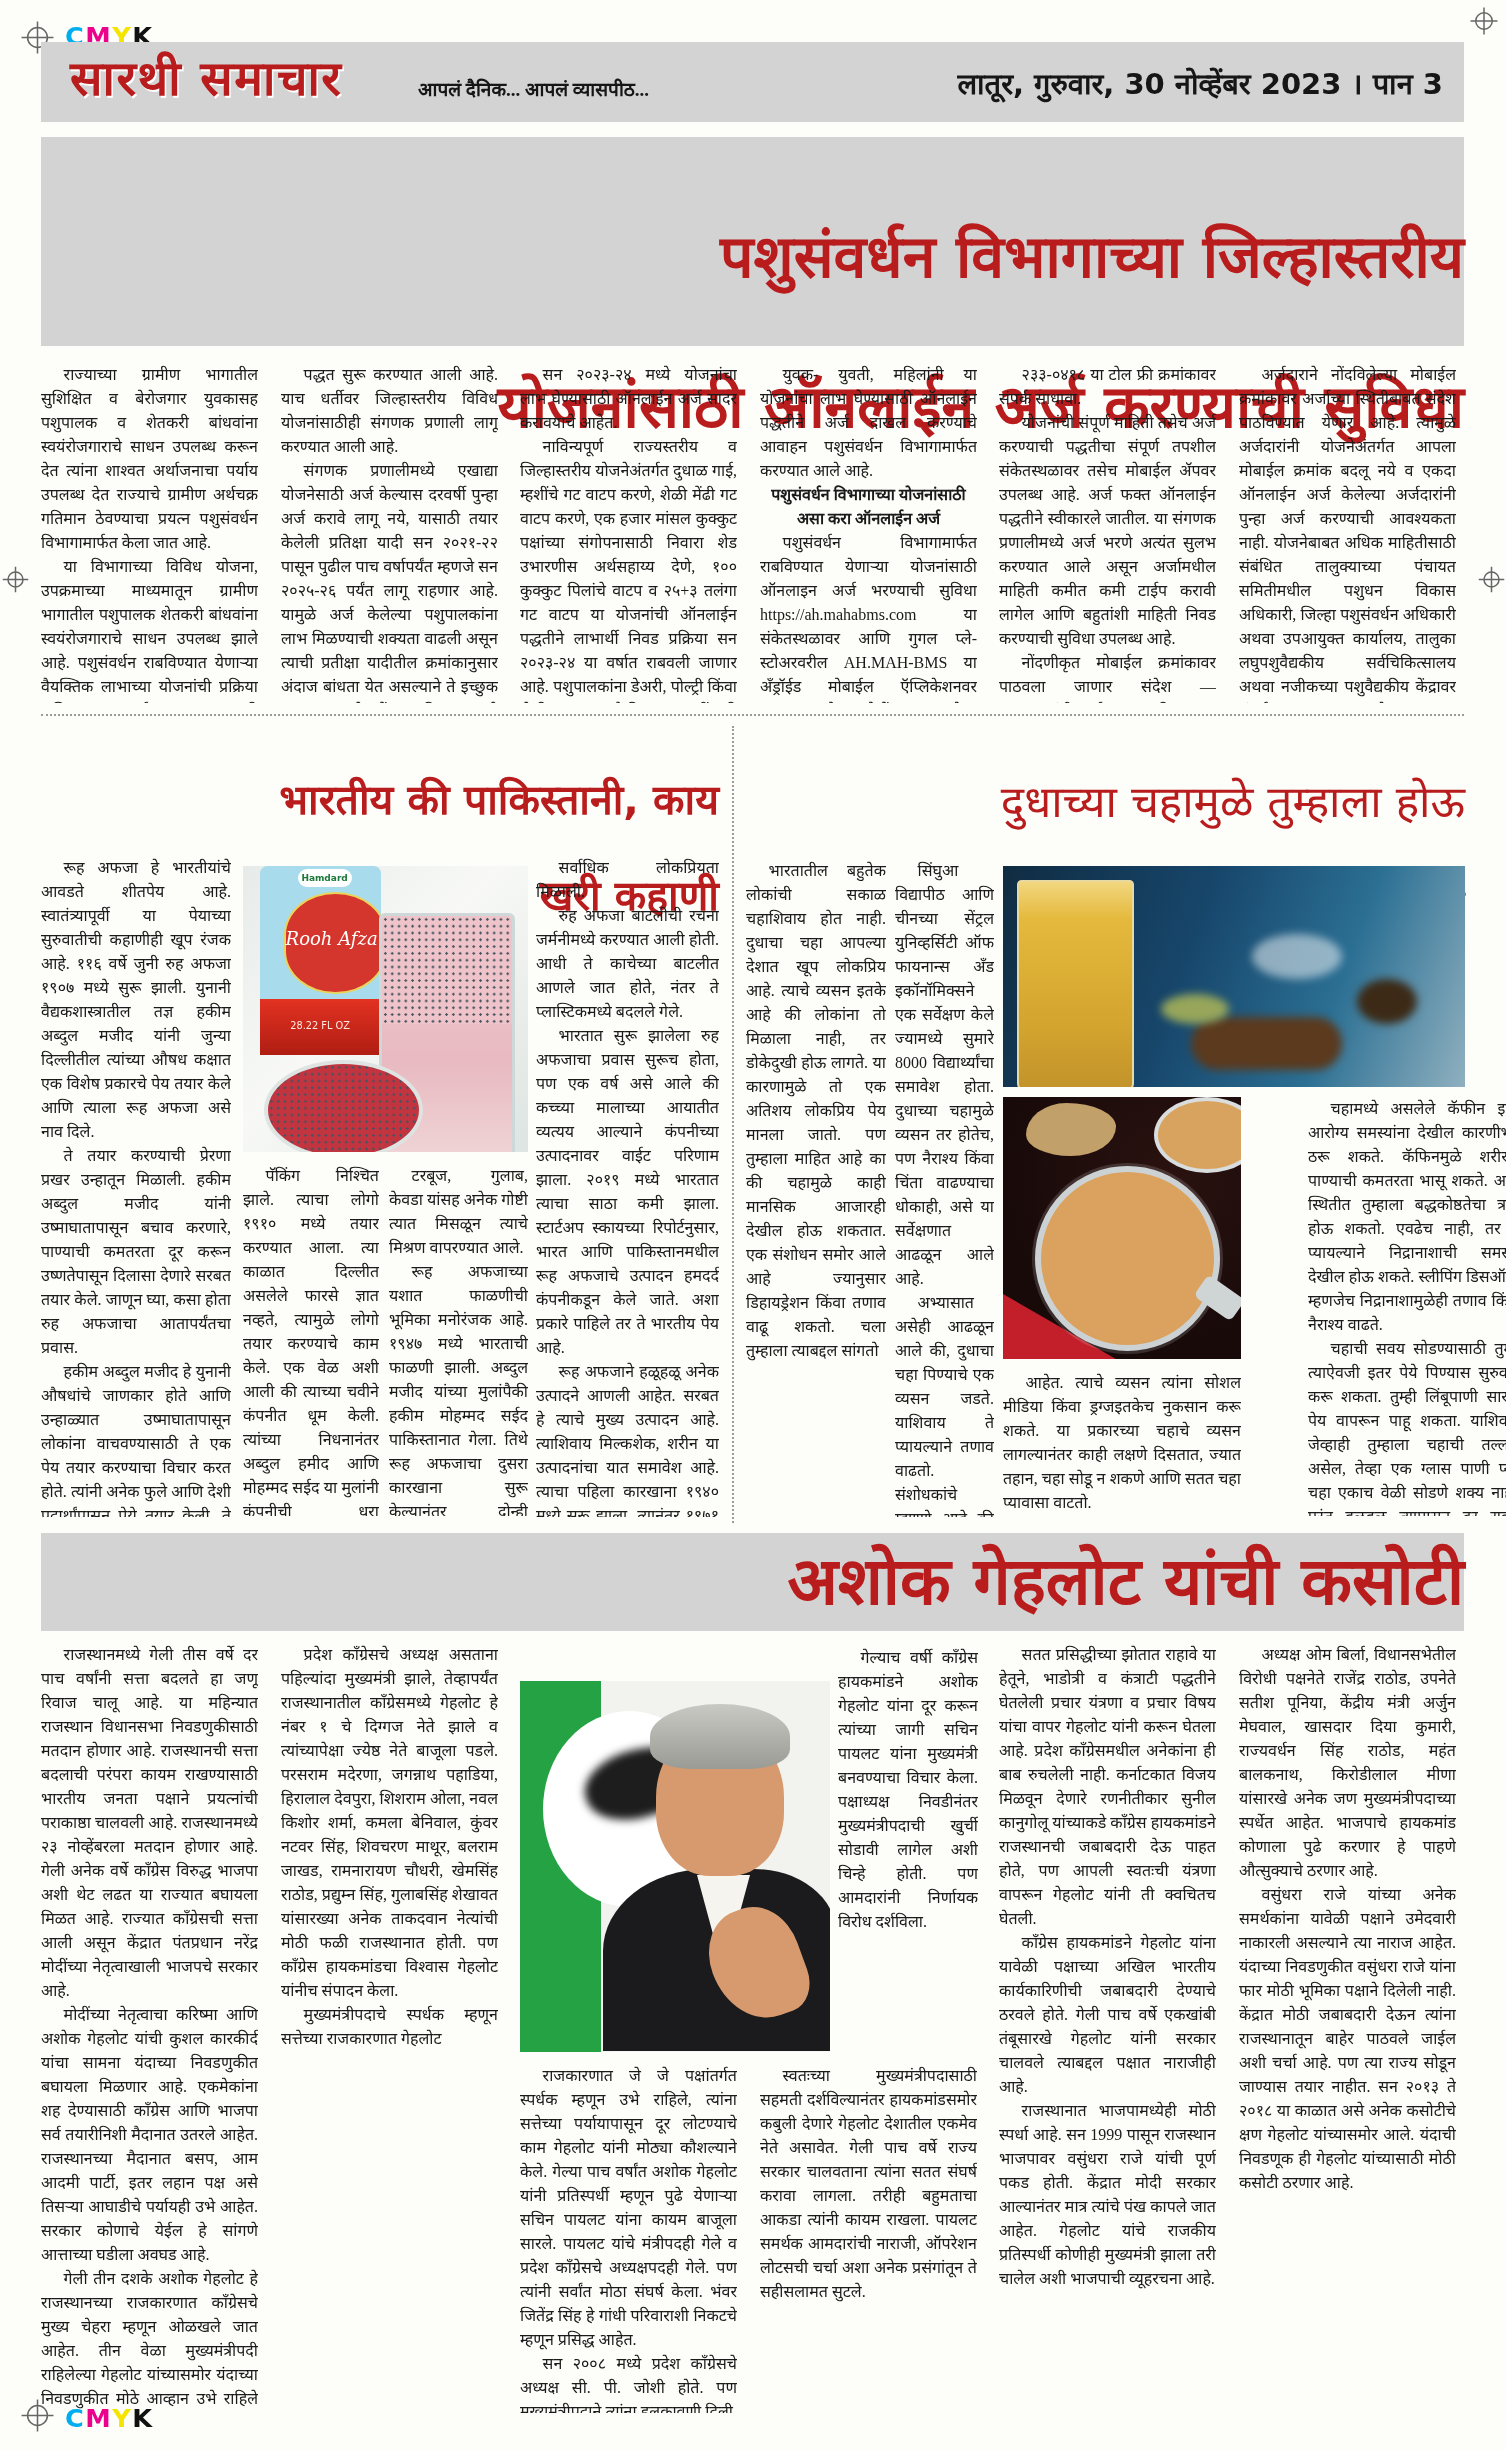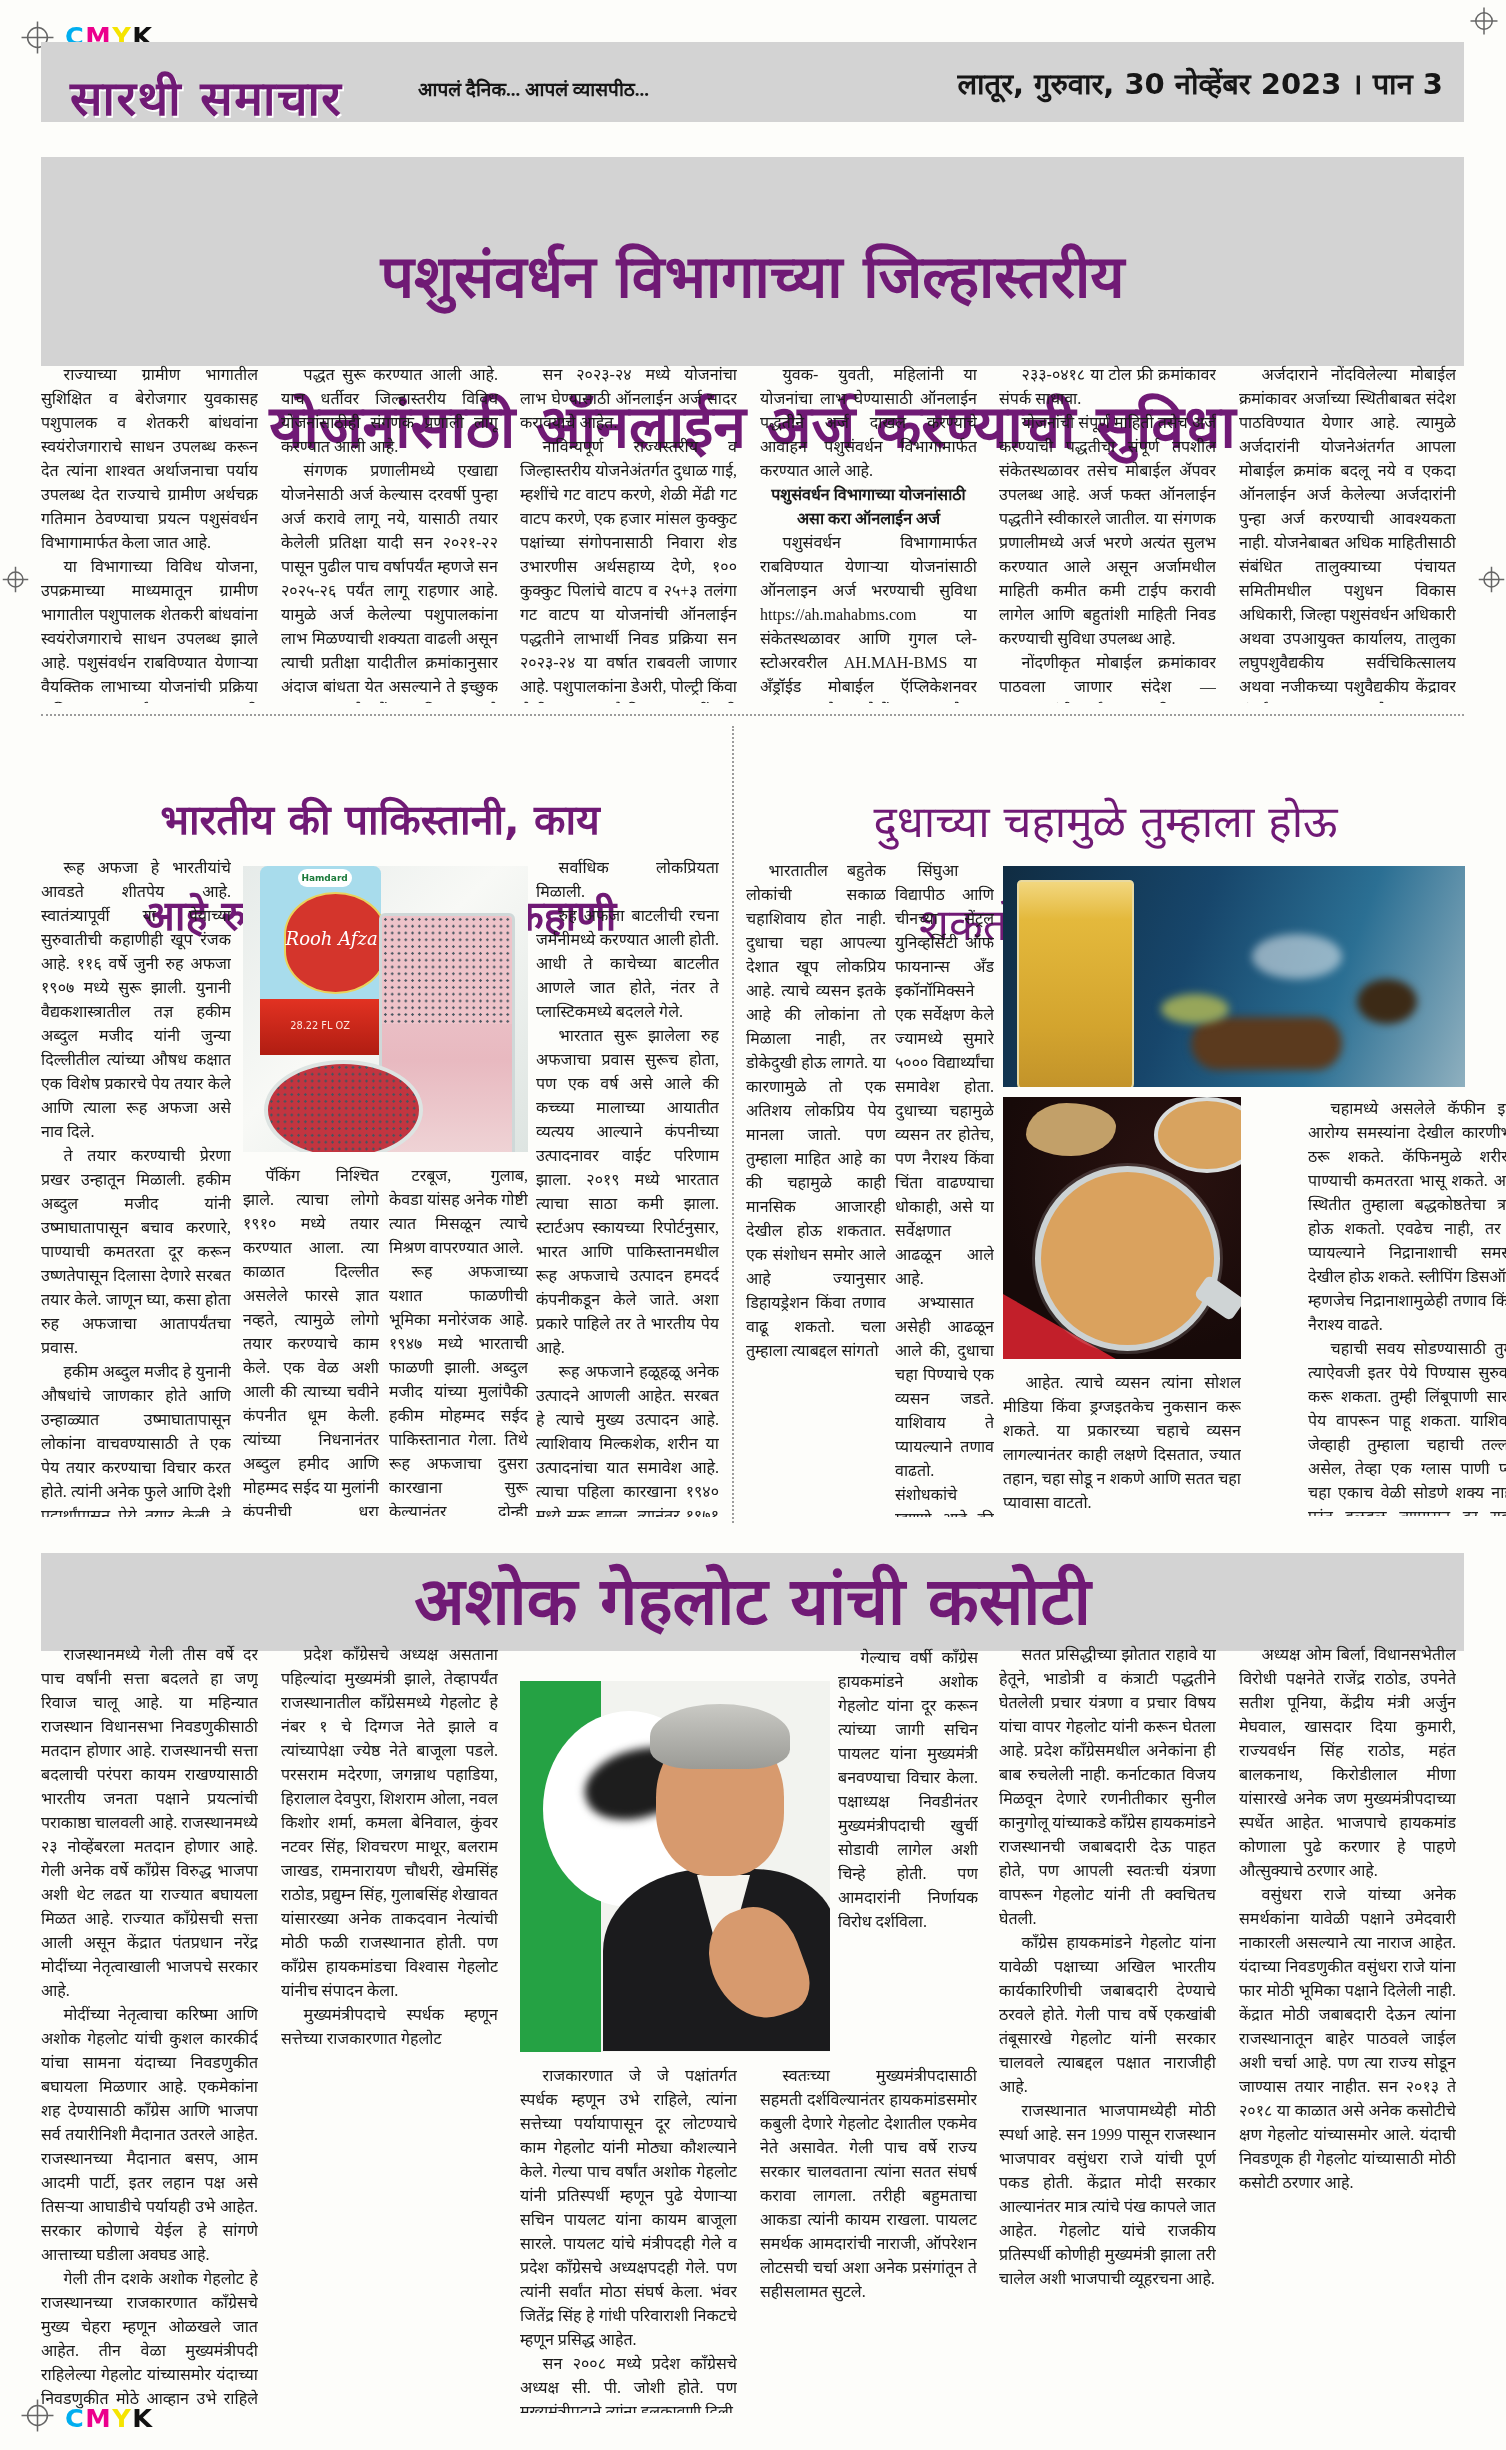--- a/index.html
+++ b/index.html
@@ -3,21 +3,21 @@
 <meta charset="utf-8">
 <style>
   html,body{margin:0;padding:0;background:#ffffff;}
   #page{position:relative;width:1506px;height:2450px;background:#fdfdfa;overflow:hidden;
         font-family:"Liberation Serif","DejaVu Serif",serif;color:#161616;}
   .abs{position:absolute;}
   .grayband{background:#d3d3d3;}
   .col{font-size:16px;line-height:1.5;text-align:justify;overflow:hidden;color:#1a1a1a;}
   .col p{margin:0;text-indent:22.6px;}
   .col p:first-child{text-indent:22.6px;}
-  .headline{font-family:"DejaVu Sans","Liberation Sans",sans-serif;font-weight:900;color:#701a75;text-align:center;margin-top:20px;}
+  .headline{font-family:"DejaVu Sans","Liberation Sans",sans-serif;font-weight:900;color:#b91c1c;text-align:right;}
   .subhead{font-weight:bold;text-align:center;text-indent:0 !important;}
   .cmyk{font-family:"DejaVu Sans","Liberation Sans",sans-serif;font-weight:bold;font-size:25.6px;letter-spacing:1.5px;}
   .cmyk .c{color:#00aeef}.cmyk .m{color:#ec008c}.cmyk .y{color:#f5e400}.cmyk .k{color:#111}
   .dotted-h{border-top:2.3px dotted #9b9b9b;}
   .dotted-v{border-left:2.3px dotted #9b9b9b;}
   .regmark{stroke:#666;fill:none;stroke-width:2;}
   
   .seeds{background-image:radial-gradient(circle,#46545e 1.2px,transparent 1.4px);background-size:6.8px 6.8px;}
   .blur{filter:blur(4.5px);}
   .photo{overflow:hidden;}
@@ -129,21 +129,21 @@
     </div>
 
   <div class="abs headline" style="left:746px;top:728px;width:719px;height:121px;font-size:44px;line-height:1.35;font-weight:400;font-family:'DejaVu Serif',serif">
       <p>दुधाच्या चहामुळे तुम्हाला होऊ</p>
       <p>शकतो हा मेंदूचा आजार</p>
     </div>
   <div class="abs col" style="left:746px;top:859px;width:140px;height:658px">
       <p>भारतातील बहुतेक लोकांची सकाळ चहाशिवाय होत नाही. दुधाचा चहा आपल्या देशात खूप लोकप्रिय आहे. त्याचे व्यसन इतके आहे की लोकांना तो मिळाला नाही, तर डोकेदुखी होऊ लागते. या कारणामुळे तो एक अतिशय लोकप्रिय पेय मानला जातो. पण तुम्हाला माहित आहे का की चहामुळे काही मानसिक आजारही देखील होऊ शकतात. एक संशोधन समोर आले आहे ज्यानुसार डिहायड्रेशन किंवा तणाव वाढू शकतो. चला तुम्हाला त्याबद्दल सांगतो</p>
     </div>
   <div class="abs col" style="left:895px;top:859px;width:99px;height:658px">
-      <p>सिंघुआ विद्यापीठ आणि चीनच्या सेंट्रल युनिव्हर्सिटी ऑफ फायनान्स अँड इकॉनॉमिक्सने एक सर्वेक्षण केले ज्यामध्ये सुमारे ५००० विद्यार्थ्यांचा समावेश होता. दुधाच्या चहामुळे व्यसन तर होतेच, पण नैराश्य किंवा चिंता वाढण्याचा धोकाही, असे या सर्वेक्षणात आढळून आले आहे.</p>
+      <p>सिंघुआ विद्यापीठ आणि चीनच्या सेंट्रल युनिव्हर्सिटी ऑफ फायनान्स अँड इकॉनॉमिक्सने एक सर्वेक्षण केले ज्यामध्ये सुमारे 8000 विद्यार्थ्यांचा समावेश होता. दुधाच्या चहामुळे व्यसन तर होतेच, पण नैराश्य किंवा चिंता वाढण्याचा धोकाही, असे या सर्वेक्षणात आढळून आले आहे.</p>
       <p>अभ्यासात असेही आढळून आले की, दुधाचा चहा पिण्याचे एक व्यसन जडते. याशिवाय ते प्यायल्याने तणाव वाढतो. संशोधकांचे म्हणणे आहे की तरुण किंवा इतर लोक भावनांवर नियंत्रण ठेवण्यासाठी चहाचा वापर करत</p>
     </div>
 
   <div class="abs photo" style="left:1003px;top:866px;width:462px;height:221px;background:linear-gradient(110deg,#102c42,#17466b 40%,#2b6f93 70%,#8fb0bf)">
     <div class="abs" style="left:13.6px;top:13.6px;width:113px;height:207px;background:linear-gradient(180deg,#f2d77f 0%,#e4b93c 18%,#d3a42e 70%,#c2932a);border-radius:4.5px 4.5px 7.5px 7.5px;border:2.3px solid #e8d9a0"></div>
     <div class="abs blur" style="left:188px;top:151px;width:151px;height:53px;background:#5b3a1e;border-radius:30px"></div>
     <div class="abs blur" style="left:158px;top:128px;width:68px;height:30px;background:#97a65a;border-radius:50%"></div>
     <div class="abs blur" style="left:249px;top:68px;width:90px;height:45px;background:rgba(255,255,255,.5);border-radius:50%"></div>
     <div class="abs blur" style="left:354px;top:113px;width:60px;height:45px;background:#3c2a16;border-radius:50%"></div>
   </div>

